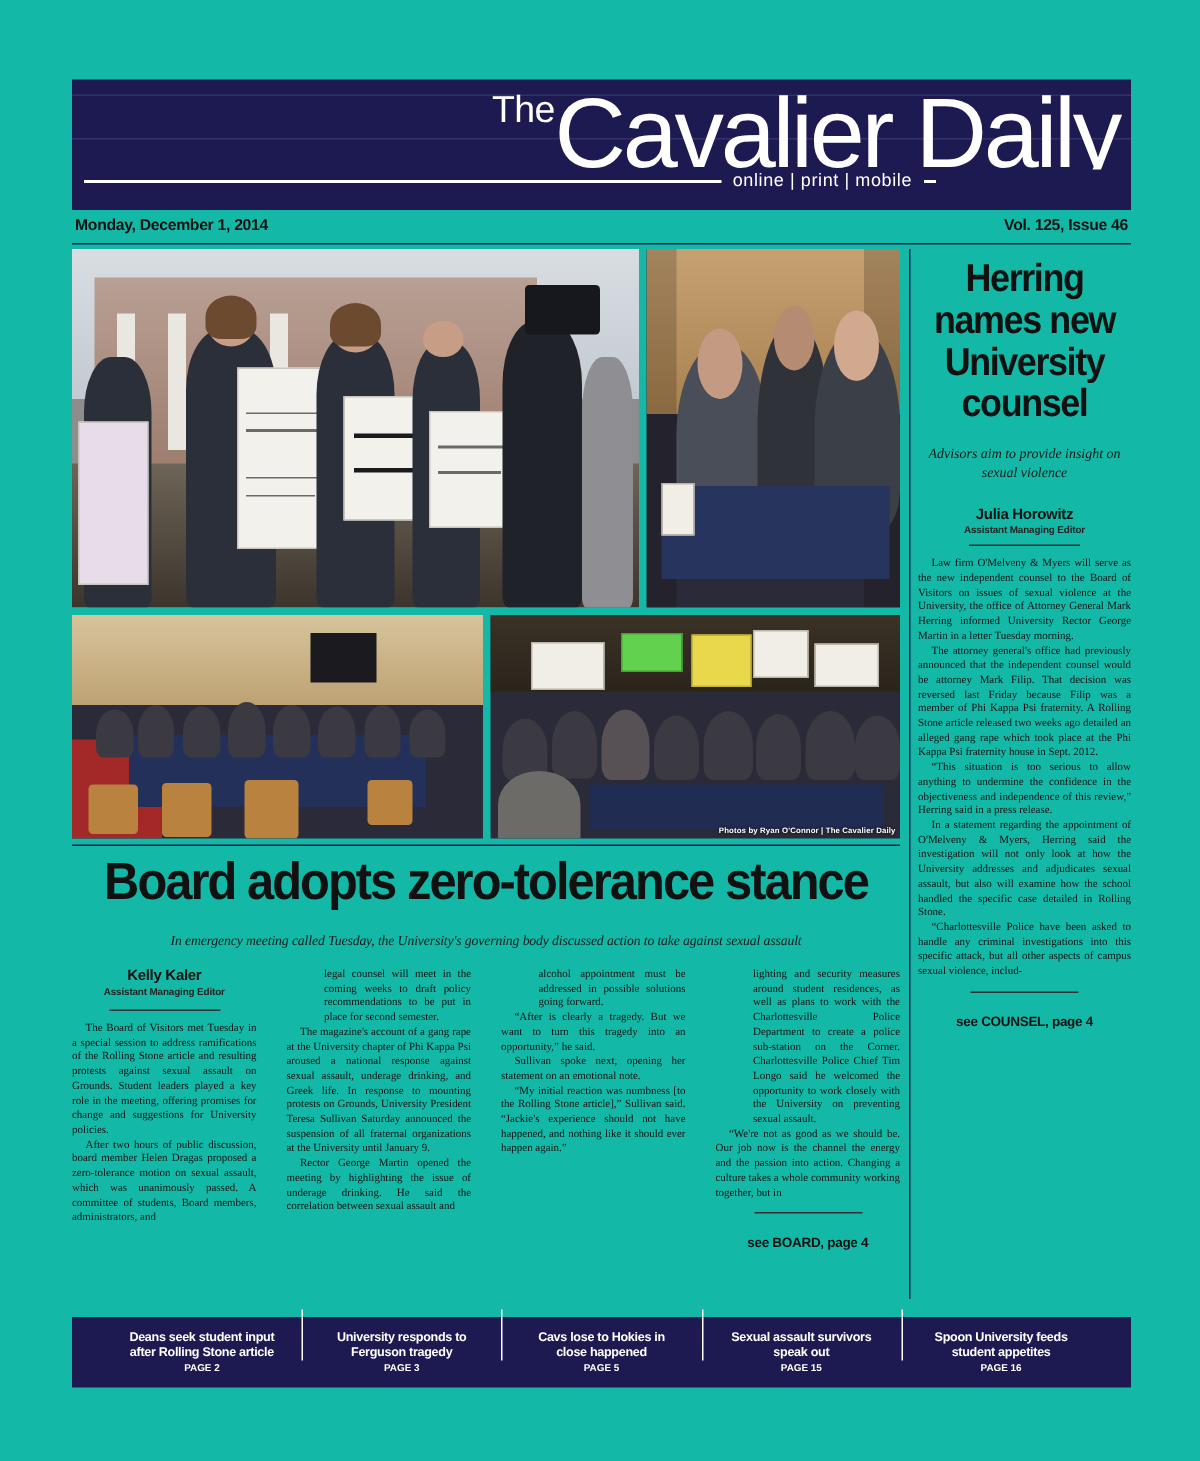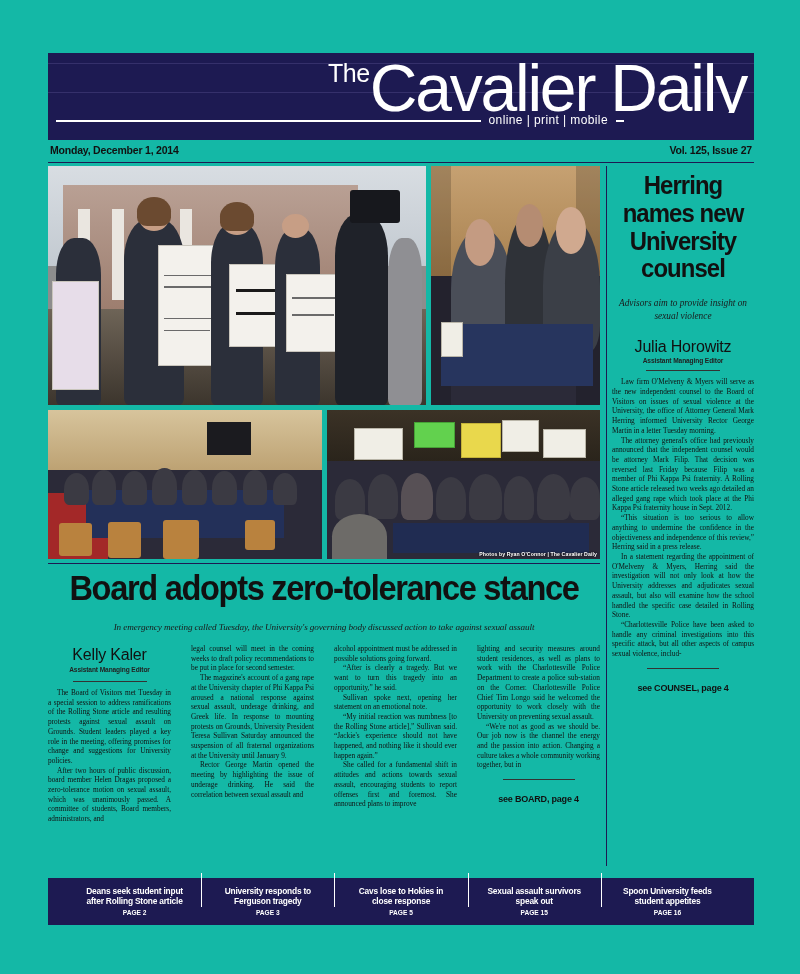--- a/index.html
+++ b/index.html
@@ -265,22 +265,22 @@
     letter-spacing: -.1px;
     color: #1a1a1a;
   }
 
   .byline-block {
     text-align: center;
     margin-bottom: 5px;
   }
   .byline-name {
     font-family: "Liberation Sans", sans-serif;
-    font-weight: 400;
-    font-size: 16px;
+    font-weight: 700;
+    font-size: 10px;
     letter-spacing: -.2px;
     color: #111;
   }
   .byline-role {
     font-family: "Liberation Sans", sans-serif;
     font-weight: 700;
     font-size: 6.6px;
     letter-spacing: -.1px;
     color: #222;
     margin-top: 1px;
@@ -308,21 +308,21 @@
     font-family: "Liberation Serif", serif;
     font-size: 7.3px;
     line-height: 1.33;
     text-align: justify;
     color: #111;
     overflow: hidden;
     position: relative;
   }
   .story-col:last-child { margin-right: 0; }
   .story-col p { margin: 0; text-indent: 9px; }
-  .story-col p.noindent { text-indent: 0; }
+  .story-col p.noindent { text-indent: 0; margin-left: 25px; }
 
   .jump-rule {
     width: 72px;
     height: 1px;
     background: #333;
     margin: 9px auto 5px auto;
   }
   .jump {
     text-align: center;
     font-family: "Liberation Sans", sans-serif;
@@ -438,21 +438,21 @@
     </div>
     <div class="mh-rule-wrap">
       <div class="mh-rule-left"></div>
       <div class="mh-notch"></div>
       <div class="mh-tag">online | print | mobile</div>
     </div>
   </div>
 
   <div class="datebar">
     <span class="left">Monday, December 1, 2014</span>
-    <span class="right">Vol. 125, Issue  27</span>
+    <span class="right">Vol. 125, Issue  46</span>
   </div>
   <div class="rule-thin rule-under-date"></div>
 
   <div class="main-col">
     <div class="photo-grid">
 
       <div class="photo p-top-left">
         <div class="sky"></div>
         <div class="bldg"></div>
         <div class="colon" style="left:8%;"></div>
@@ -566,21 +566,20 @@
       <p class="noindent">legal counsel will meet in the coming weeks to draft policy recommendations to be put in place for second semester.</p>
       <p>The magazine's account of a gang rape at the University chapter of Phi Kappa Psi aroused a national response against sexual assault, underage drinking, and Greek life. In response to mounting protests on Grounds, University President Teresa Sullivan Saturday announced the suspension of all fraternal organizations at the University until January 9.</p>
       <p>Rector George Martin opened the meeting by highlighting the issue of underage drinking. He said the correlation between sexual assault and</p>
     </div>
 
     <div class="story-col">
       <p class="noindent">alcohol appointment must be addressed in possible solutions going forward.</p>
       <p>“After is clearly a tragedy. But we want to turn this tragedy into an opportunity,” he said.</p>
       <p>Sullivan spoke next, opening her statement on an emotional note.</p>
       <p>“My initial reaction was numbness [to the Rolling Stone article],” Sullivan said. “Jackie's experience should not have happened, and nothing like it should ever happen again.”</p>
-      <p>She called for a fundamental shift in attitudes and actions towards sexual assault, encouraging students to report offenses first and foremost. She announced plans to improve</p>
     </div>
 
     <div class="story-col">
       <p class="noindent">lighting and security measures around student residences, as well as plans to work with the Charlottesville Police Department to create a police sub-station on the Corner. Charlottesville Police Chief Tim Longo said he welcomed the opportunity to work closely with the University on preventing sexual assault.</p>
       <p>“We're not as good as we should be. Our job now is the channel the energy and the passion into action. Changing a culture takes a whole community working together, but in</p>
       <div class="jump-rule"></div>
       <div class="jump"><span>see </span><strong>BOARD</strong><span>, page 4</span></div>
     </div>
 
   </div>
@@ -612,21 +611,21 @@
       <span>after Rolling Stone article</span>
       <span class="page-no">PAGE 2</span>
     </div>
     <div class="teaser">
       <span>University responds to</span><br>
       <span>Ferguson tragedy</span>
       <span class="page-no">PAGE 3</span>
     </div>
     <div class="teaser">
       <span>Cavs lose to Hokies in</span><br>
-      <span>close response</span>
+      <span>close happened</span>
       <span class="page-no">PAGE 5</span>
     </div>
     <div class="teaser">
       <span>Sexual assault survivors</span><br>
       <span>speak out</span>
       <span class="page-no">PAGE 15</span>
     </div>
     <div class="teaser">
       <span>Spoon University feeds</span><br>
       <span>student appetites</span>

